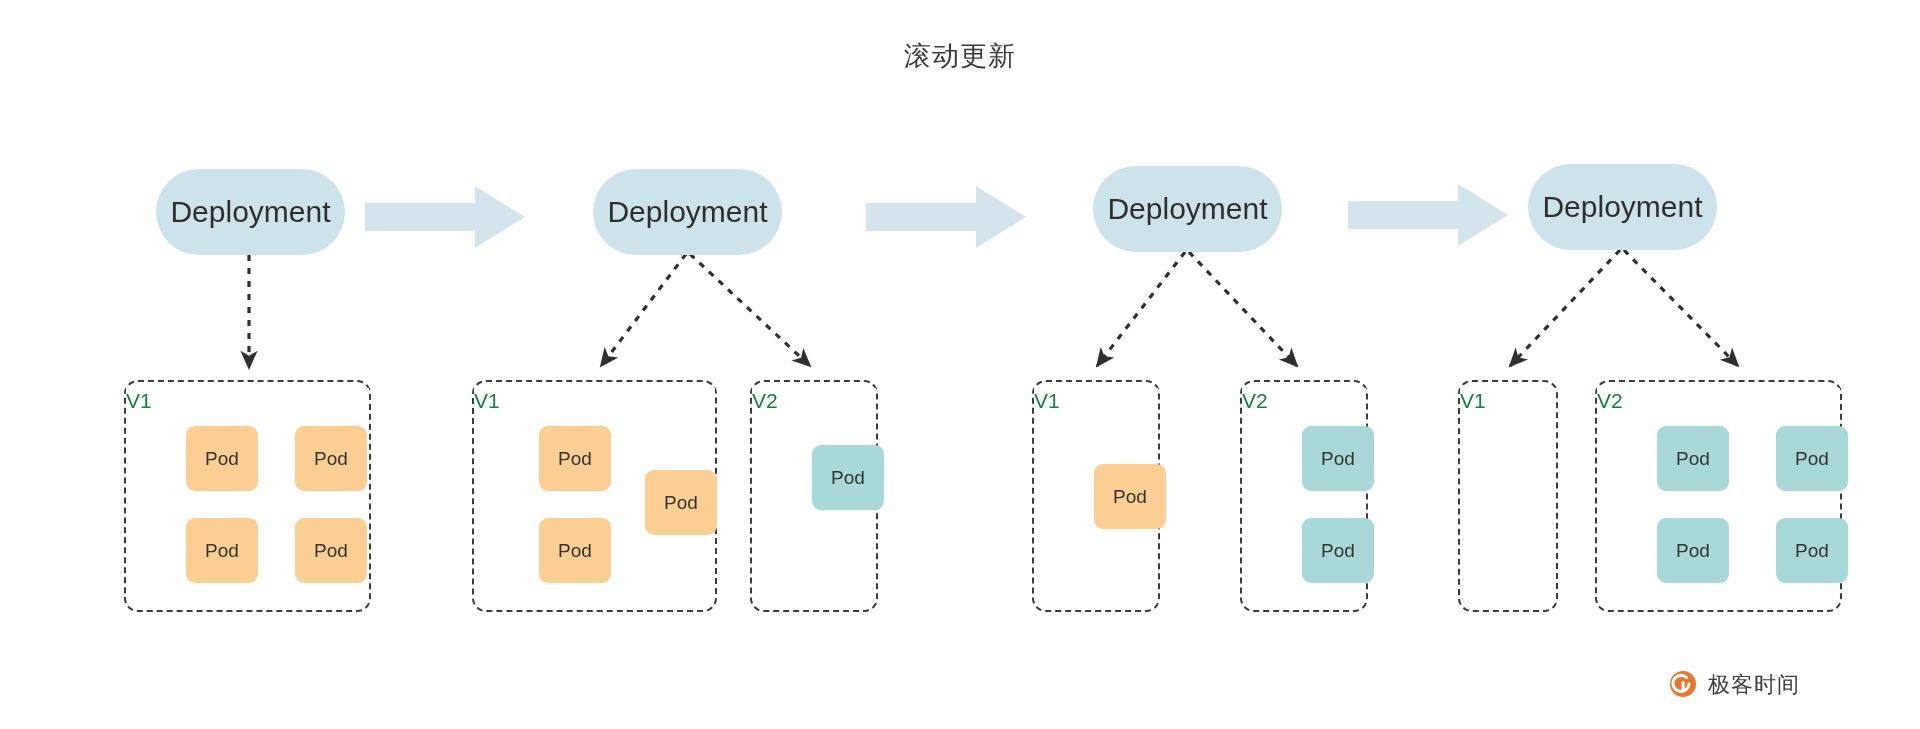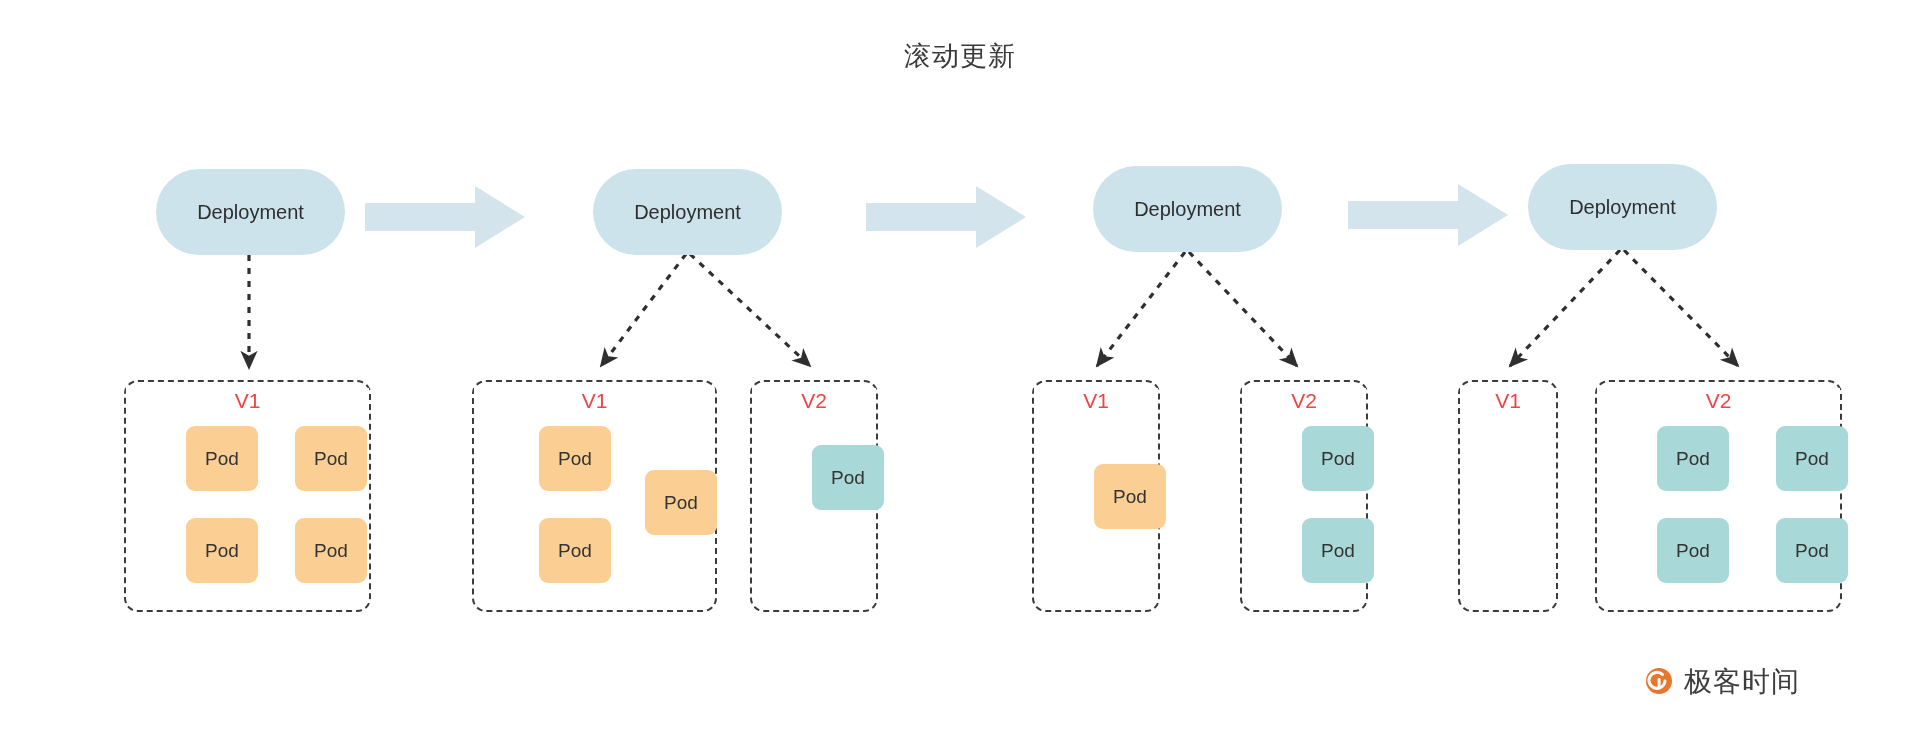--- a/index.html
+++ b/index.html
@@ -37,21 +37,21 @@
   }
 
   
   .deployment-pill {
     position: absolute;
     background: #cde3ec;
     border-radius: 999px;
     display: flex;
     align-items: center;
     justify-content: center;
-    font-size: 20px;
+    font-size: 30px;
     color: #2e2e2e;
     white-space: nowrap;
   }
 
   
   .stage-arrow {
     position: absolute;
   }
 
   
@@ -59,23 +59,22 @@
     position: absolute;
     border: 2.5px dashed #3b3b3b;
     border-radius: 14px;
     box-sizing: border-box;
   }
   .version-label {
     position: absolute;
     top: 6px;
     left: 0;
     width: 100%;
-    text-align: center;
     font-size: 21px;
-    color: #ef4444;
+    color: #15803d;
     background: #ffffff;
     line-height: 1;
     padding: 2px 0 3px 0;
   }
 
   
   .pod {
     position: absolute;
     border-radius: 9px;
     display: flex;
@@ -106,21 +105,21 @@
     display: flex;
     align-items: center;
     gap: 9px;
   }
   #brand-logo .logo-mark {
     width: 32px;
     height: 32px;
     flex: 0 0 auto;
   }
   #brand-logo .logo-text {
-    font-size: 28px;
+    font-size: 22px;
     color: #3d3d3d;
     font-family: Liberation Sans, sans-serif;
     letter-spacing: 1px;
   }
 </style>
 </head>
 <body>
 
 <div id="canvas">
 

